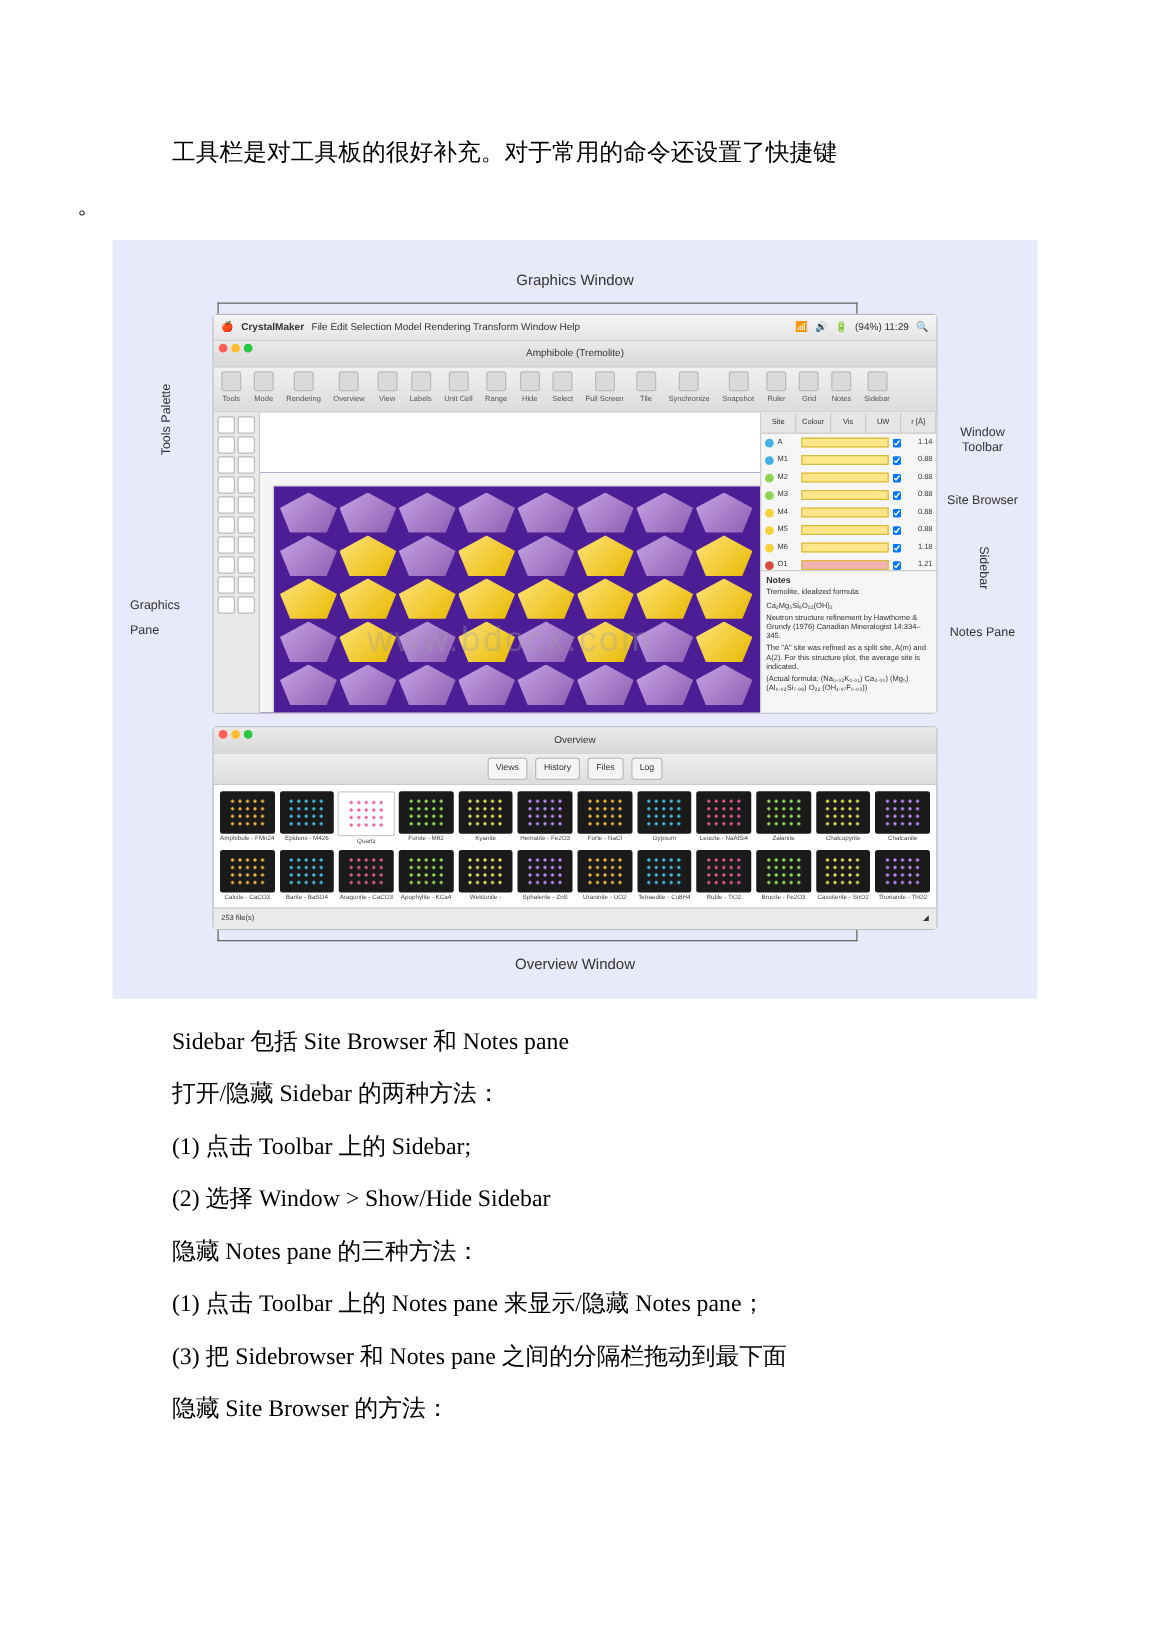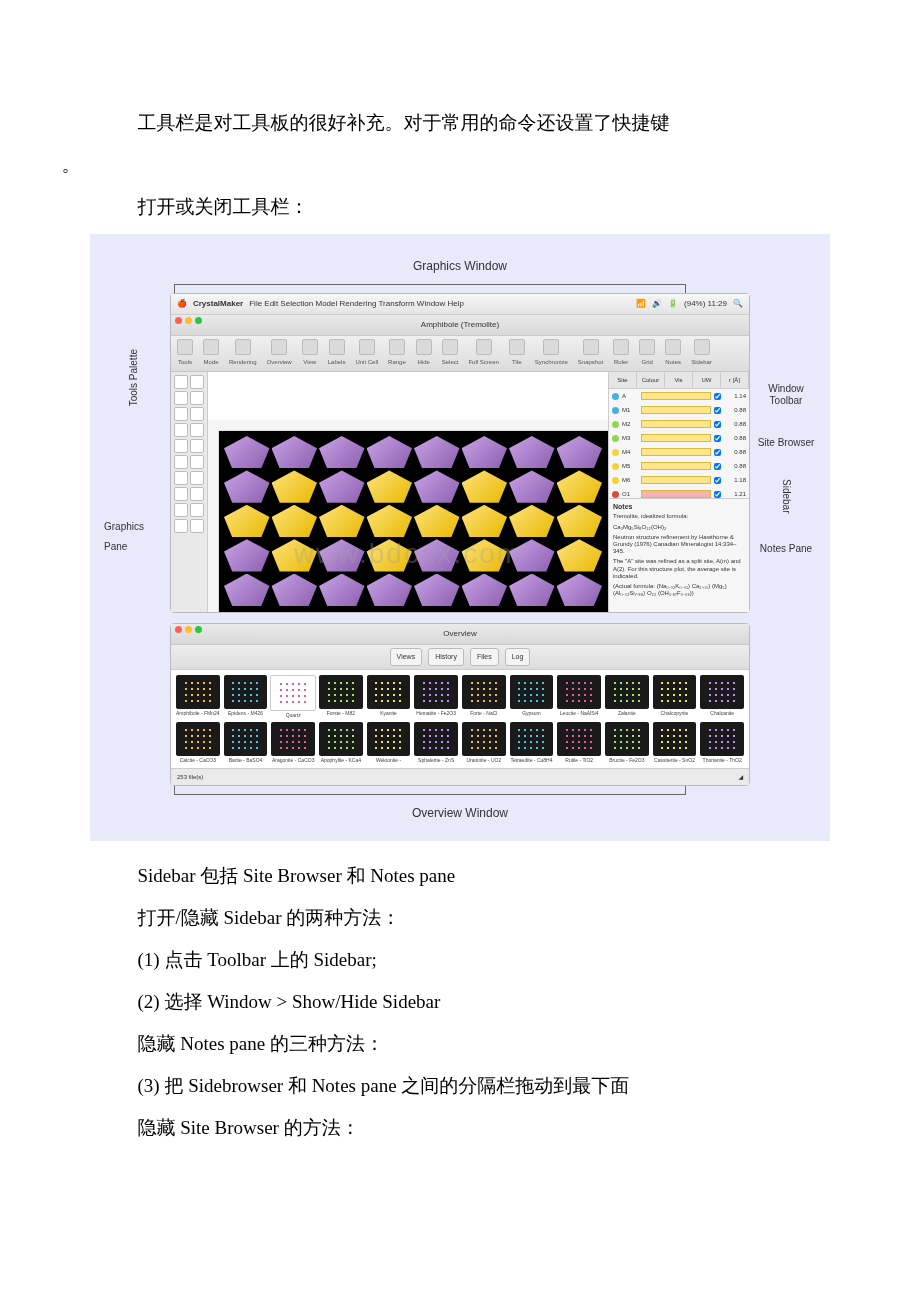--- a/index.html
+++ b/index.html
@@ -132,21 +132,21 @@
     border-right:1px solid #ccc;
     display:grid;
     grid-template-columns: repeat(2, 1fr);
     grid-auto-rows: 14px;
     gap:2px;
     padding:3px;
   }
   .tp-btn { background:#fff; border:1px solid #bbb; border-radius:2px; }
   .canvas-area {
     flex:1;
-    background: #000000;
+    background: #4c1d95;
     position:relative;
     overflow:hidden;
     margin-top:48px;
   }
   .ruler-h { height:10px; background:#f5f5f5; border-bottom:1px solid #ddd; }
   .ruler-v { position:absolute; left:0; top:10px; bottom:0; width:10px; background:#f5f5f5; border-right:1px solid #ddd; }
   .molecule {
     position:absolute; left:16px; top:16px; right:6px; bottom:6px;
     display:grid; grid-template-columns: repeat(8,1fr); grid-template-rows: repeat(5,1fr);
     gap:2px;
@@ -226,21 +226,20 @@
   p { margin: 4px 0; }
 </style>
 </head>
 <body>
 
 <div class="page">
 
   <p class="indent">工具栏是对工具板的很好补充。对于常用的命令还设置了快捷键</p>
   <p class="hang">。</p>
 
-  <p class="indent">打开或关闭工具栏：</p>
 
   <div class="figure-container">
 
     <div class="fig-top-label">Graphics Window</div>
     <div class="fig-bracket-top"></div>
 
     <div class="fig-row">
       <div class="fig-leftcol">
         <div class="vlabel">Tools Palette</div>
         <div class="hlabel">Graphics
@@ -687,16 +686,17 @@
 
     <div class="fig-bracket-bottom"></div>
     <div class="fig-bottom-label">Overview Window</div>
   </div>
 
   <p class="indent">Sidebar 包括 Site Browser 和 Notes pane</p>
   <p class="indent">打开/隐藏 Sidebar 的两种方法：</p>
   <p class="indent">(1) 点击 Toolbar 上的 Sidebar;</p>
   <p class="indent">(2) 选择 Window &gt; Show/Hide Sidebar</p>
   <p class="indent">隐藏 Notes pane 的三种方法：</p>
+  <p class="indent">(1) 点击 Toolbar 上的 Notes pane 来显示/隐藏 Notes pane；</p>
   <p class="indent">(3) 把 Sidebrowser 和 Notes pane 之间的分隔栏拖动到最下面</p>
   <p class="indent">隐藏 Site Browser 的方法：</p>
 
 </div>
 
 </body></html>

